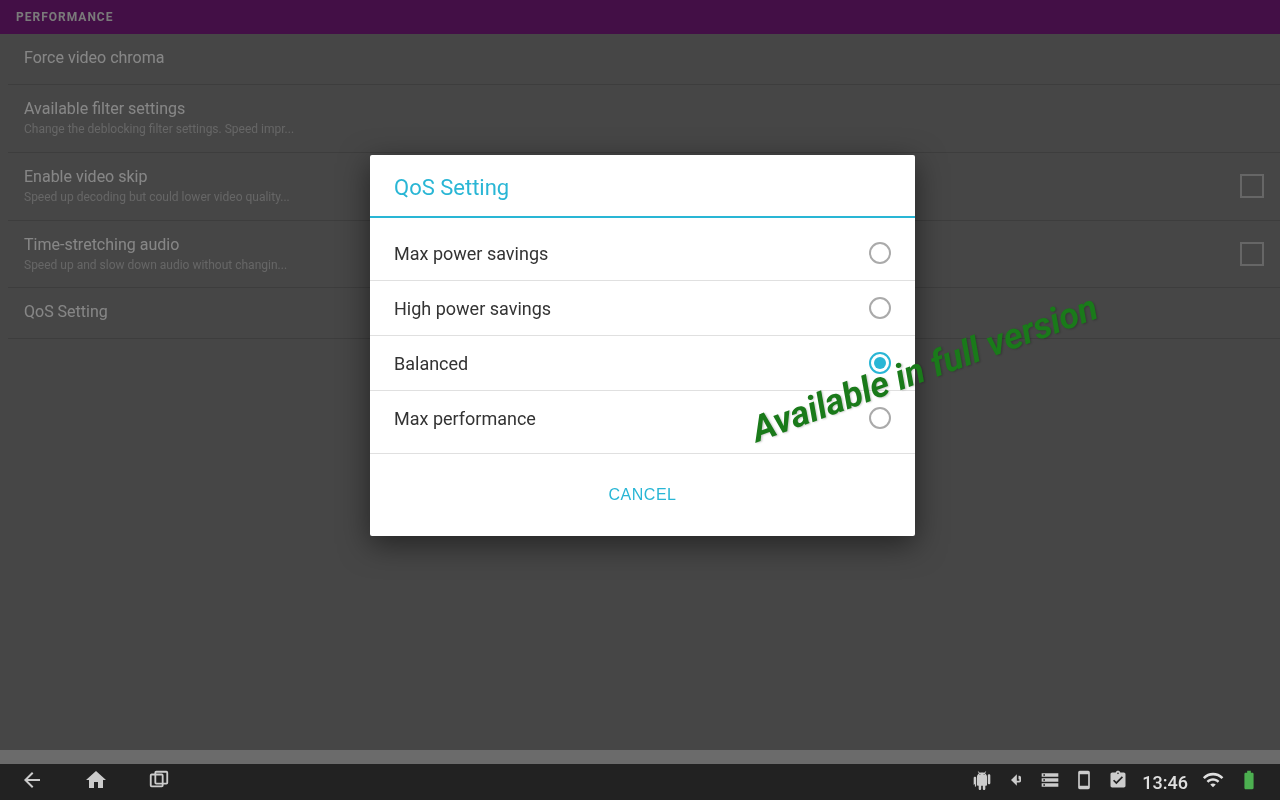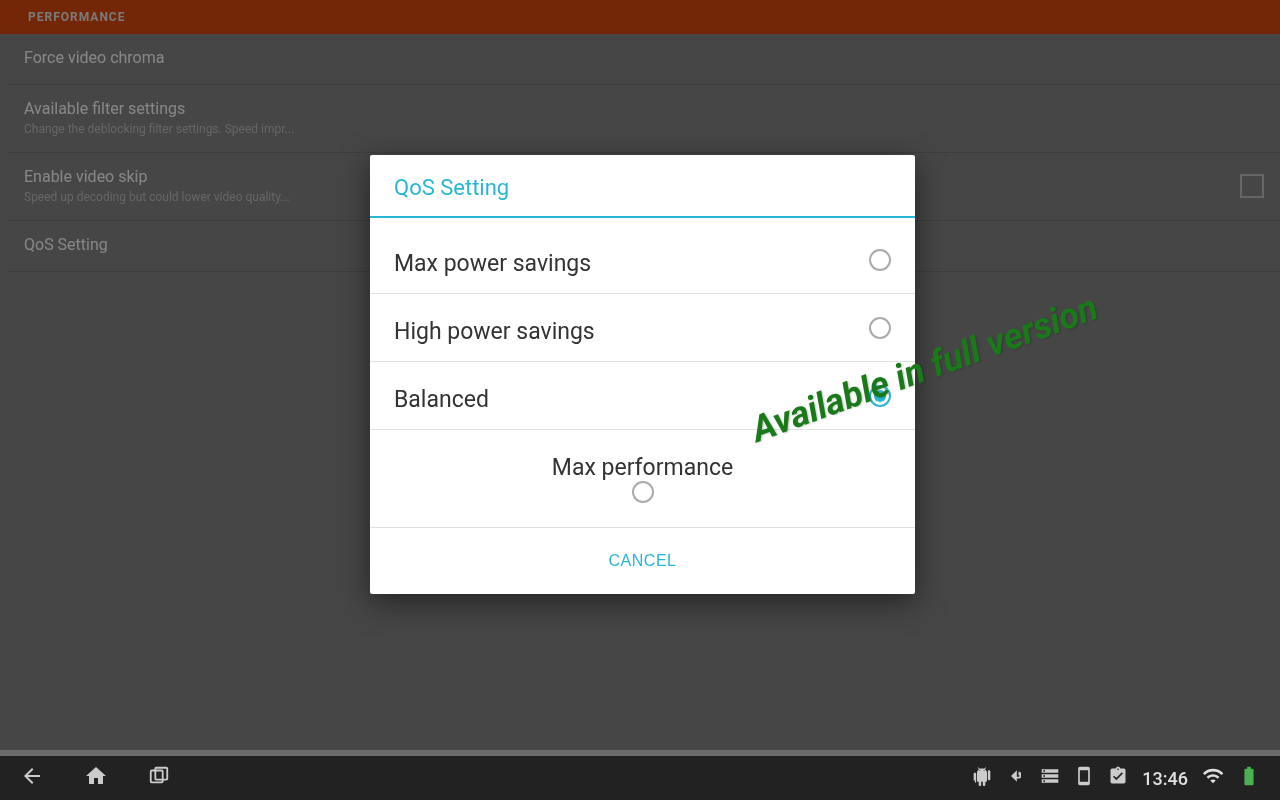--- a/index.html
+++ b/index.html
@@ -17,22 +17,22 @@
     .settings-bg {
       position: absolute;
       top: 0;
       left: 0;
       right: 0;
       bottom: 50px;
       background: #757575;
     }
 
     .settings-header {
-      background: #c2410c;
-      padding: 10px 28px;
+      background: #701a75;
+      padding: 10px 16px;
       color: #ccc;
       font-size: 12px;
       font-weight: bold;
       letter-spacing: 1px;
       text-transform: uppercase;
     }
 
     .settings-list {
       padding: 0;
     }
@@ -106,28 +106,26 @@
       display: flex;
       align-items: center;
       justify-content: space-between;
       padding: 16px 24px;
       border-bottom: 1px solid #e0e0e0;
       cursor: pointer;
     }
 
     .dialog-option:last-child {
       border-bottom: none;
-      flex-direction: column;
     }
 
     .dialog-option-label {
-      font-size: 23px;
+      font-size: 18px;
       color: #333;
       font-weight: 400;
-      margin-top: 8px;
     }
 
     .radio-outer {
       width: 22px;
       height: 22px;
       border-radius: 50%;
       border: 2px solid #aaa;
       display: flex;
       align-items: center;
       justify-content: center;
@@ -157,21 +155,21 @@
       transform: rotate(-20deg);
       transform-origin: left center;
       z-index: 25;
       pointer-events: none;
       white-space: nowrap;
       text-shadow: 1px 1px 2px rgba(0,0,0,0.2);
     }
 
     
     .dialog-actions {
-      padding: 16px 24px;
+      padding: 24px 24px;
       border-top: 1px solid #e0e0e0;
       text-align: center;
     }
 
     .cancel-btn {
       background: none;
       border: none;
       color: #29b6d5;
       font-size: 16px;
       font-weight: 500;
@@ -180,21 +178,21 @@
       letter-spacing: 0.5px;
       text-transform: uppercase;
     }
 
     
     .navbar {
       position: absolute;
       bottom: 0;
       left: 0;
       right: 0;
-      height: 44px;
+      height: 36px;
       background: #222;
       display: flex;
       align-items: center;
       justify-content: space-between;
       padding: 0 20px;
       z-index: 30;
     }
 
     .nav-left {
       display: flex;
@@ -252,20 +250,25 @@
       <div class="settings-item-title">Available filter settings</div>
       <div class="settings-item-desc">Change the deblocking filter settings. Speed impr...</div>
     </div>
 
     <div class="settings-item">
       <div class="settings-item-title">Enable video skip</div>
       <div class="settings-item-desc">Speed up decoding but could lower video quality...</div>
       <div class="settings-item-checkbox"></div>
     </div>
 
+    <div class="settings-item">
+      <div class="settings-item-title">Time-stretching audio</div>
+      <div class="settings-item-desc">Speed up and slow down audio without changin...</div>
+      <div class="settings-item-checkbox"></div>
+    </div>
 
     <div class="settings-item">
       <div class="settings-item-title">QoS Setting</div>
     </div>
 
   </div>
 </div>
 
 <div class="overlay"></div>
 

